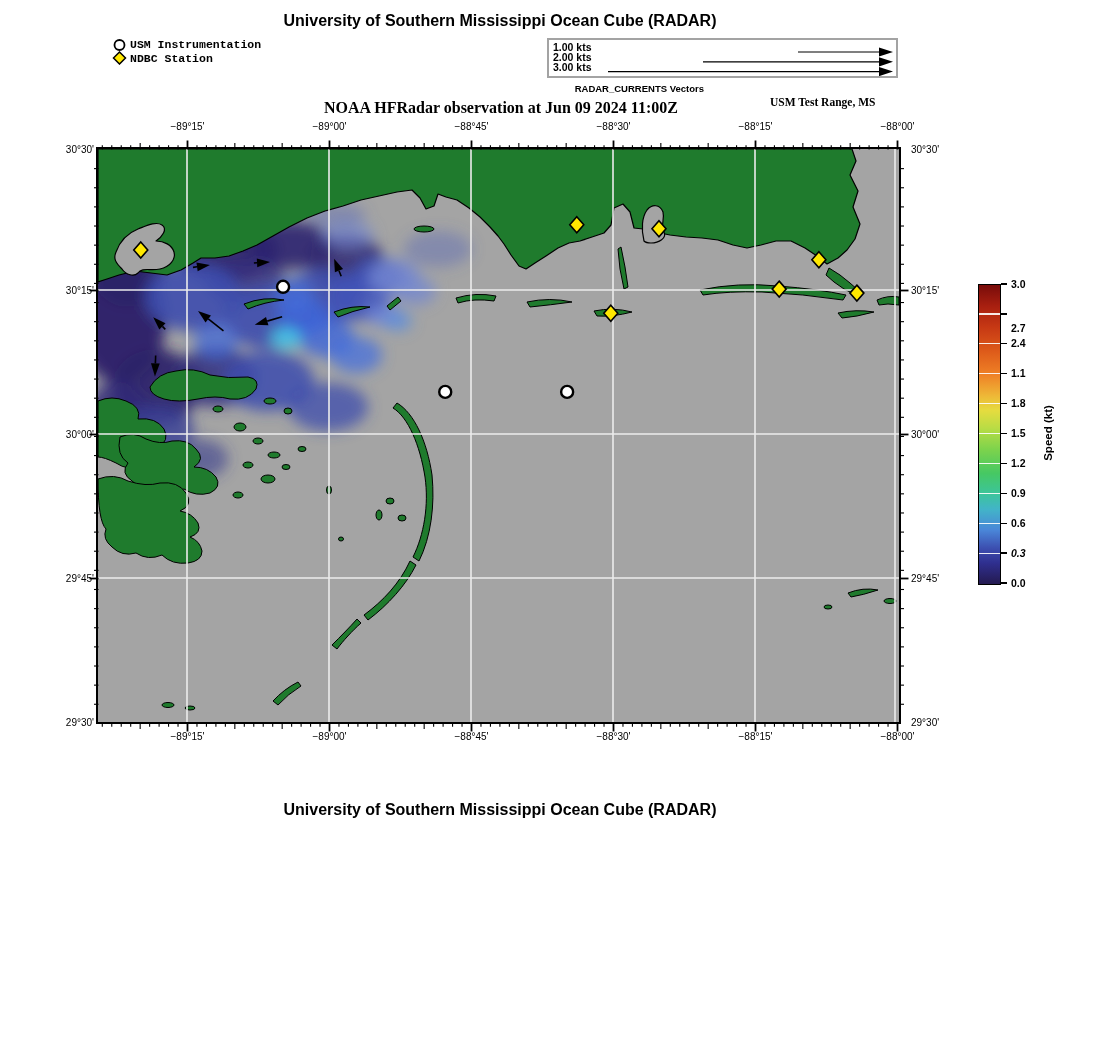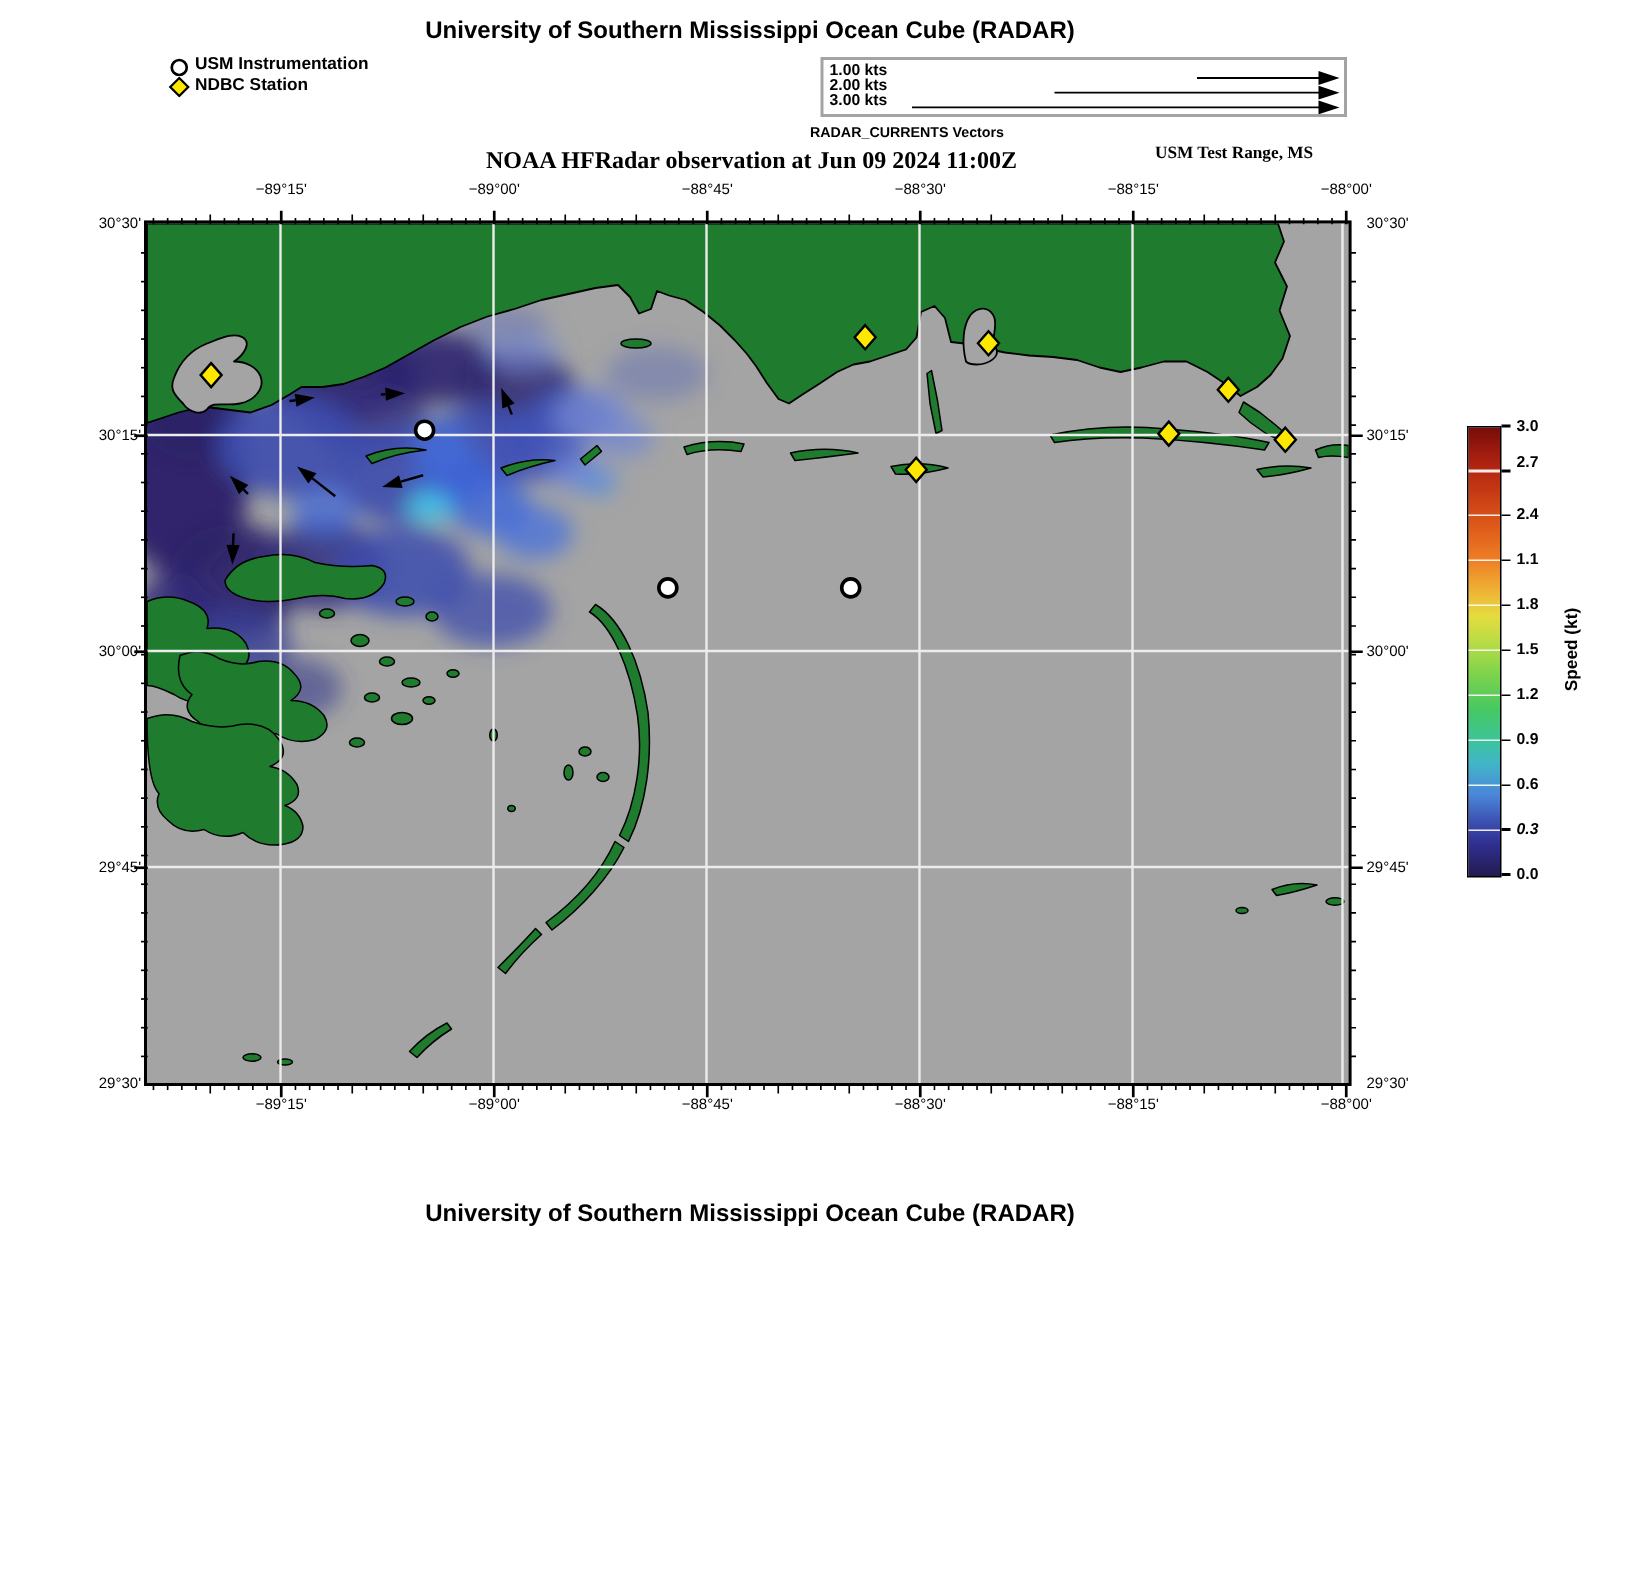--- a/index.html
+++ b/index.html
@@ -1,24 +1,24 @@
 <!DOCTYPE html>
 <html><head>
 <meta charset="utf-8">
 <style>
   html,body{margin:0;padding:0;background:#fff;}
   body{width:1100px;height:1050px;position:relative;font-family:"Liberation Sans",sans-serif;color:#000;overflow:hidden;}
   .abs{position:absolute;}
   .title-top{left:0;top:12px;width:1000px;text-align:center;font-size:16px;font-weight:bold;}
   .legend{left:112px;top:37px;}
-  .legend-row{display:flex;height:14px;}
+  .legend-row{display:flex;align-items:center;height:14px;font-family:Liberation Mono, monospace;}
   .legend-row .lbl{font-size:11.5px;font-weight:bold;margin-left:3px;}
   .scale-box{left:547px;top:38px;width:347px;height:36px;border:2px solid #a3a3a3;background:#fff;}
   .scale-lbl{position:absolute;left:4px;font-size:10.5px;font-weight:bold;line-height:10px;}
-  .scale-caption{left:540px;top:83px;width:164px;text-align:left;font-size:9.5px;font-weight:bold;}
+  .scale-caption{left:540px;top:83px;width:164px;text-align:right;font-size:9.5px;font-weight:bold;}
   .subtitle{left:0;top:99px;width:1002px;text-align:center;font-family:"Liberation Serif",serif;font-weight:bold;font-size:16px;}
   .region-label{left:770px;top:96px;width:132px;font-family:"Liberation Serif",serif;font-weight:bold;font-size:11.5px;}
   .map-frame{left:96px;top:147px;width:801px;height:573px;border:2.5px solid #000;background:#a4a4a4;}
   .map-frame svg{display:block;}
   .ticks-svg{left:76px;top:127px;width:841px;height:613px;pointer-events:none;}
   .xlab{position:absolute;transform:translateX(-50%);font-size:10px;white-space:nowrap;}
   .ylab-l{position:absolute;left:28px;width:66px;text-align:right;font-size:10px;white-space:nowrap;}
   .ylab-r{position:absolute;left:911px;width:66px;text-align:left;font-size:10px;white-space:nowrap;}
   .colorbar{left:978px;top:284px;width:21px;height:299px;border:1.5px solid #000;
     background:linear-gradient(to bottom,
@@ -492,21 +492,21 @@
     <div class="ylab-r" style="top: 572.5px;">29°45'</div>
     <div class="ylab-r" style="top: 716.5px;">29°30'</div>
   </div>
 
 <div class="abs colorbar"></div>
 <div id="cb-ticks">
     <div class="cb-dash" style="top: 283.3px;"></div>
     <div class="cb-num" style="top: 277.5px;">3.0</div>
     <div class="cb-sep" style="top: 313.3px;"></div>
     <div class="cb-dash" style="top: 313.2px;"></div>
-    <div class="cb-num" style="top: 302px;">2.7</div>
+    <div class="cb-num" style="top: 322px;">2.7</div>
     <div class="cb-sep" style="top: 343.2px;"></div>
     <div class="cb-dash" style="top: 343.1px;"></div>
     <div class="cb-num" style="top: 337.3px;">2.4</div>
     <div class="cb-sep" style="top: 373.1px;"></div>
     <div class="cb-dash" style="top: 373px;"></div>
     <div class="cb-num" style="top: 367.2px;">1.1</div>
     <div class="cb-sep" style="top: 403px;"></div>
     <div class="cb-dash" style="top: 402.9px;"></div>
     <div class="cb-num" style="top: 397.1px;">1.8</div>
     <div class="cb-sep" style="top: 432.9px;"></div>

